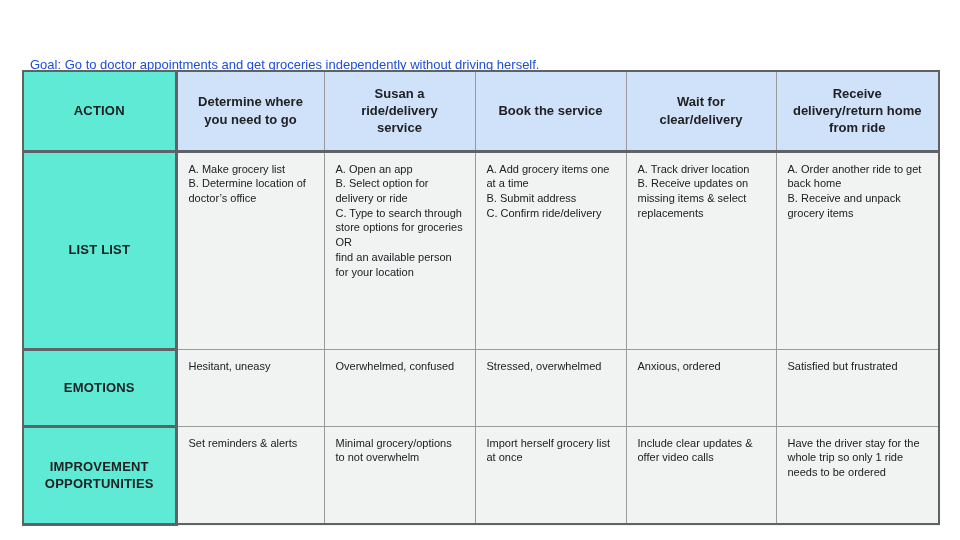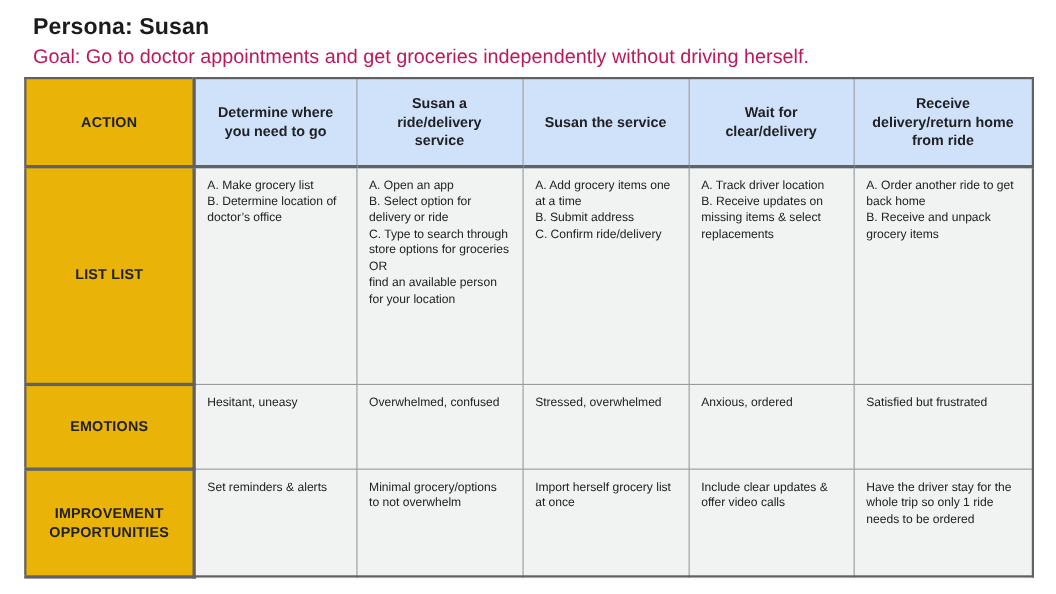--- a/index.html
+++ b/index.html
@@ -11,42 +11,42 @@
     overflow: hidden;
   }
   .page { position: relative; width: 960px; height: 540px; background: #ffffff; }
 
   .doc-title {
     position: absolute; left: 30px; top: 13px;
     font-size: 21px; font-weight: 700; color: #1b1b1b;
     letter-spacing: 0.1px;
   }
   .doc-goal {
-    position: absolute; left: 30px; top: 41px;
-    font-size: 18px; font-weight: 400; color: #be185d;
+    position: absolute; left: 30px; top: 57px;
+    font-size: 13px; font-weight: 400; color: #1d4ed8;
   }
 
   table.journey {
     position: absolute; left: 22px; top: 70px;
     width: 916px; height: 453px;
     border-collapse: collapse; table-layout: fixed;
     border: 2px solid #616161;
     background: #f1f2f2;
   }
   td {
     border: 1px solid #9a9a9a;
     background: #f1f2f2;
     font-size: 11px; line-height: 1.34;
     vertical-align: top; text-align: left;
     padding: 9px 11px;
     white-space: pre-line;
   }
   
   td.row-label {
-    background: #eab308;
+    background: #5eead4;
     border-right: 3px solid #5f6368;
     border-top: 3px solid #5f6368;
     border-bottom: 3px solid #5f6368;
     vertical-align: middle; text-align: center;
     font-weight: 700; font-size: 13px; letter-spacing: 0.2px;
     white-space: normal;
     padding: 2px 10px;
   }
   tr.stage-row td.row-label { border-top: 1px solid #9a9a9a; }
   
@@ -57,39 +57,38 @@
     font-weight: 700; font-size: 13px;
     white-space: normal;
     padding: 8px 14px;
   }
 </style>
 </head>
 <body>
 
 <div class="page">
 
-  <div class="doc-title">Persona: Susan</div>
   <div class="doc-goal">Goal: Go to doctor appointments and get groceries independently without driving herself.</div>
 
   <table class="journey">
     <colgroup>
       <col style="width:153px">
       <col style="width:148px">
       <col style="width:151px">
       <col style="width:151px">
       <col style="width:150px">
       <col style="width:163px">
     </colgroup>
 
     <tbody>
         <tr class="stage-row" style="height:80px">
       <td class="row-label">ACTION</td>
       <td class="stage">Determine where you need to go</td>
       <td class="stage">Susan a ride/delivery service</td>
-      <td class="stage">Susan the service</td>
+      <td class="stage">Book the service</td>
       <td class="stage">Wait for clear/delivery</td>
       <td class="stage">Receive delivery/return home from ride</td>
     </tr>
 
     <tr style="height:198px">
       <td class="row-label">LIST LIST</td>
       <td>A. Make grocery list
 B. Determine location of doctor’s office</td>
       <td>A. Open an app
 B. Select option for delivery or ride

